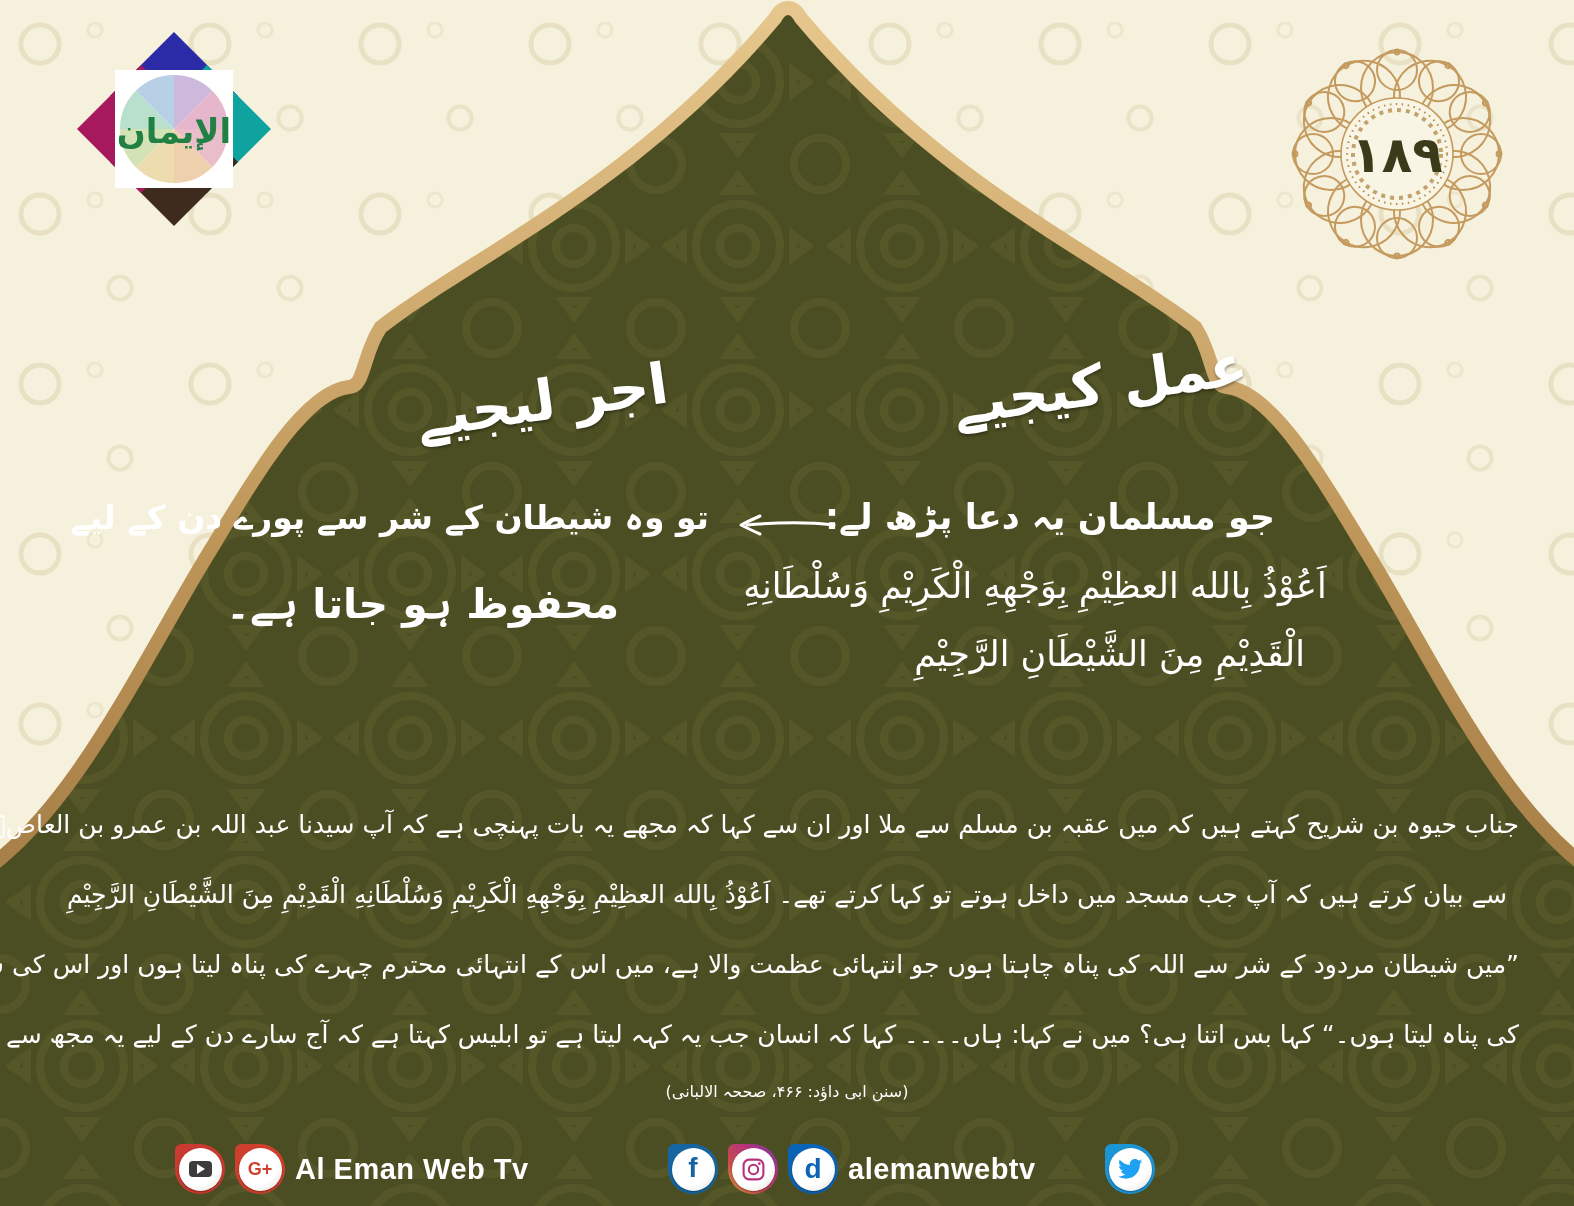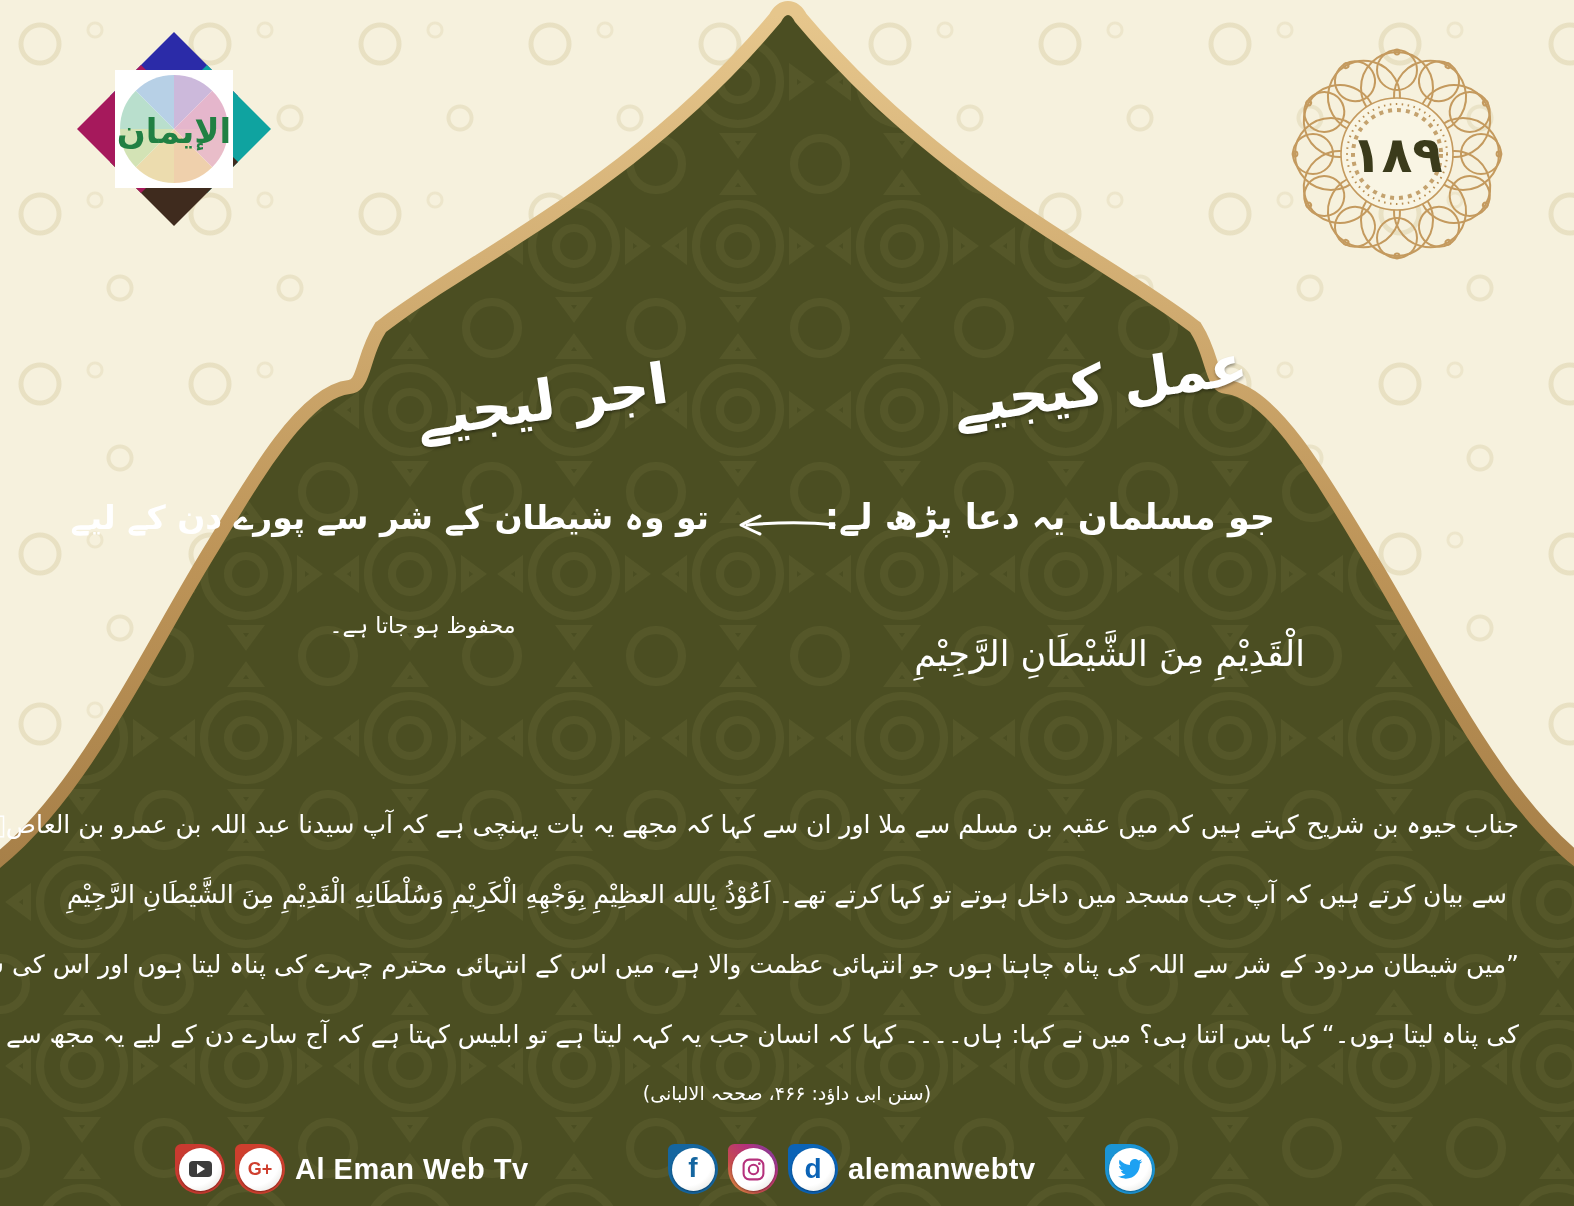--- a/index.html
+++ b/index.html
@@ -19,21 +19,21 @@
   .urdu{direction:rtl;color:#ffffff;text-align:center;font-family:"DejaVu Sans",sans-serif;}
   .header-calli{
     font-size:56px;font-weight:bold;transform:rotate(-8deg);
     text-shadow:0 2px 3px rgba(0,0,0,.35);white-space:nowrap;
   }
   .col-line{white-space:nowrap;}
   .hadith-line{
     position:absolute;left:0;width:1464px;height:70px;line-height:70px;
     font-size:25px;white-space:nowrap;overflow:visible;
   }
-  .reference{font-size:19px;}
+  .reference{font-size:16px;}
   
   .footer-group{position:absolute;top:1140px;height:58px;display:flex;align-items:center;gap:10px;}
   .footer-label{
     color:#fff;font-family:"Liberation Sans",sans-serif;font-size:29px;font-weight:600;
     margin-left:0;white-space:nowrap;letter-spacing:.5px;
   }
   .badge{position:relative;width:50px;height:50px;display:flex;align-items:center;justify-content:center;}
   .badge::before{
     content:"";position:absolute;inset:0;border-radius:14% 55% 55% 55%;z-index:0;
   }
@@ -145,29 +145,30 @@
   <circle cx="112" cy="112" r="44" fill="none" stroke="#b78d50" stroke-width="4" stroke-dasharray="4 5" opacity=".8"></circle>
   <text x="112" y="130" text-anchor="middle" font-size="50" font-weight="bold" fill="#3b3b1b" font-family="DejaVu Sans, sans-serif">١٨٩</text>
 </svg>
 
 <div class="content">
 
   <div class="abs urdu header-calli" style="left:920px;top:352px;width:360px;">عمل کیجیے</div>
   <div class="abs urdu header-calli" style="left:372px;top:368px;width:340px;">اجر لیجیے</div>
 
   <div class="abs urdu col-line" style="left:765px;top:497px;width:570px;font-size:35px;font-weight:bold;">جو مسلمان یہ دعا پڑھ لے:</div>
+  <div class="abs urdu col-line" style="left:735px;top:566px;width:600px;font-size:35px;">اَعُوْذُ بِالله العظِيْمِ بِوَجْهِهِ الْكَرِيْمِ وَسُلْطَانِهِ</div>
   <div class="abs urdu col-line" style="left:765px;top:634px;width:540px;font-size:35px;text-align:right;">الْقَدِيْمِ مِنَ الشَّيْطَانِ الرَّجِيْمِ</div>
 
   <svg class="abs" style="left:733px;top:506px;" width="106" height="36" viewBox="0 0 106 36">
     <path d="M101,19 C72,15.5 42,16.5 14,19" fill="none" stroke="#ffffff" stroke-width="3" stroke-linecap="round"></path>
     <path d="M27,10 C20,13 13,16.5 8,19 C13,21.5 20,25 27,28" fill="none" stroke="#ffffff" stroke-width="3" stroke-linecap="round" stroke-linejoin="round"></path>
   </svg>
 
   <div class="abs urdu col-line" style="left:164px;top:498px;width:545px;font-size:33px;font-weight:bold;">تو وہ شیطان کے شر سے پورے دن کے لیے</div>
-  <div class="abs urdu col-line" style="left:150px;top:580px;width:545px;font-size:22px;font-weight:normal;margin-top:33px;">محفوظ ہو جاتا ہے۔</div>
+  <div class="abs urdu col-line" style="left:150px;top:580px;width:545px;font-size:41px;font-weight:bold;">محفوظ ہو جاتا ہے۔</div>
 
   <div class="abs" style="left:55px;top:790px;width:1464px;height:300px;">
     <div class="urdu hadith-line" style="top:0;">جناب حیوہ بن شریح کہتے ہیں کہ میں عقبہ بن مسلم سے ملا اور ان سے کہا کہ مجھے یہ بات پہنچی ہے کہ آپ سیدنا عبد اللہ بن عمرو بن العاصؓ کی سند سے نبیؐ</div>
     <div class="urdu hadith-line" style="top:70px;">سے بیان کرتے ہیں کہ آپ جب مسجد میں داخل ہوتے تو کہا کرتے تھے۔ اَعُوْذُ بِالله العظِيْمِ بِوَجْهِهِ الْكَرِيْمِ وَسُلْطَانِهِ الْقَدِيْمِ مِنَ الشَّيْطَانِ الرَّجِيْمِ</div>
     <div class="urdu hadith-line" style="top:140px;">”میں شیطان مردود کے شر سے اللہ کی پناہ چاہتا ہوں جو انتہائی عظمت والا ہے، میں اس کے انتہائی محترم چہرے کی پناہ لیتا ہوں اور اس کی سلطان قدیم</div>
     <div class="urdu hadith-line" style="top:210px;">کی پناہ لیتا ہوں۔“ کہا بس اتنا ہی؟ میں نے کہا: ہاں۔۔۔۔ کہا کہ انسان جب یہ کہہ لیتا ہے تو ابلیس کہتا ہے کہ آج سارے دن کے لیے یہ مجھ سے محفوظ ہو گیا۔</div>
   </div>
 
   <div class="abs urdu reference" style="left:0;top:1082px;width:1574px;">(سنن ابی داؤد: ۴۶۶، صححہ الالبانی)</div>
 

